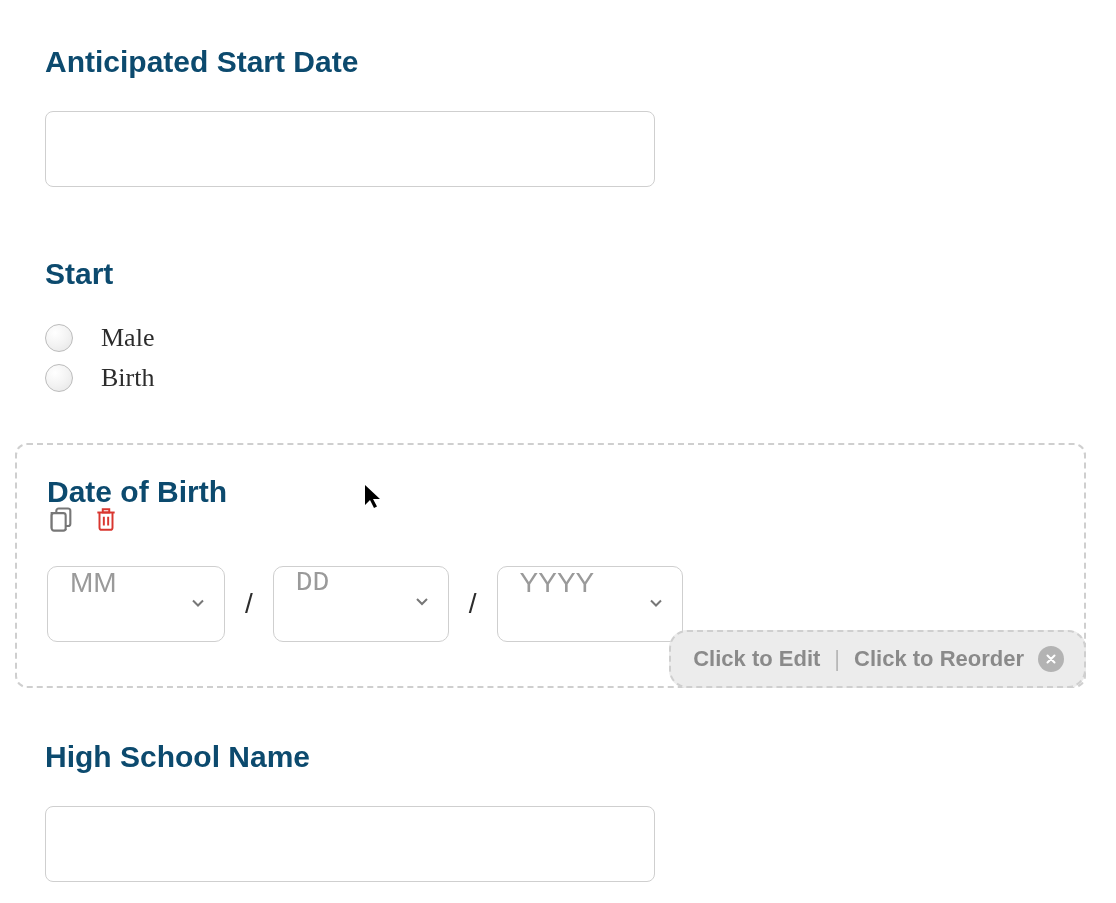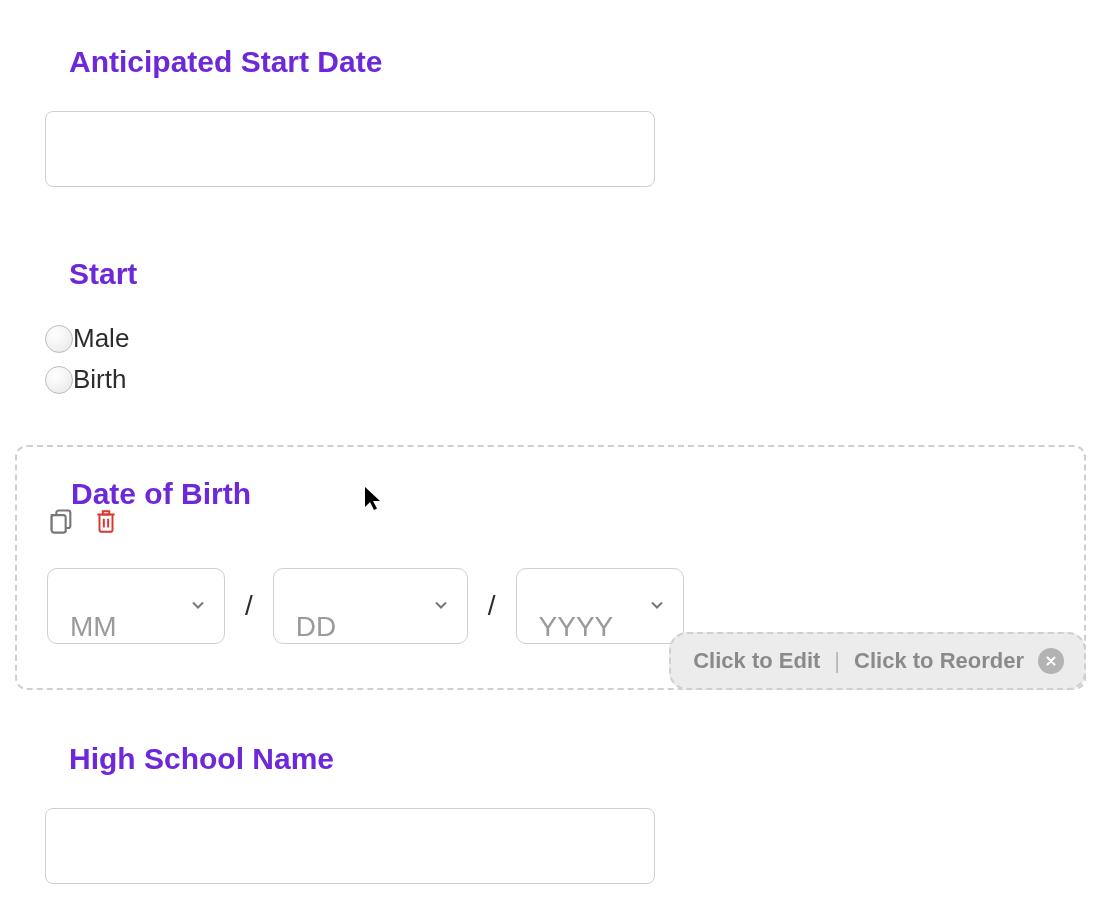--- a/index.html
+++ b/index.html
@@ -14,43 +14,44 @@
       height: 903px;
       padding: 45px 45px 0 45px;
       color: #2c2c2c;
     }
     .form-section {
       margin-bottom: 70px;
     }
     .section-title {
       font-size: 30px;
       font-weight: 700;
-      color: #6d28d9;
+      color: #0c4a6e;
       margin-bottom: 32px;
-      margin-left: 24px;
     }
     .text-input {
       width: 610px;
       height: 76px;
       border: 1px solid #cfcfcf;
       border-radius: 8px;
       font-size: 22px;
       padding: 0 16px;
       background: #fff;
     }
     .radio-group {
       display: flex;
       flex-direction: column;
       gap: 10px;
     }
     .radio-row {
       display: flex;
       align-items: center;
+      gap: 28px;
       font-size: 26px;
       color: #2c2c2c;
+      font-family: Liberation Serif, serif;
     }
     .radio-circle {
       width: 28px;
       height: 28px;
       border-radius: 50%;
       border: 1px solid #bcbcbc;
       background: radial-gradient(circle at 35% 30%, #ffffff 0%, #f3f3f3 50%, #e4e4e4 100%);
       flex-shrink: 0;
     }
     .dob-container {
@@ -88,31 +89,31 @@
       display: flex;
       align-items: center;
       gap: 18px;
     }
     .date-select {
       position: relative;
       border: 1px solid #cfcfcf;
       border-radius: 10px;
       height: 76px;
       display: flex;
-      align-items: flex-end;
+      align-items: flex-start;
       padding: 0 48px 0 22px;
       font-size: 28px;
       color: #9a9a9a;
       background: #fff;
       cursor: pointer;
       min-width: 160px;
     }
     .date-select.mm { width: 178px; }
-    .date-select.dd { width: 195px; }
-    .date-select.yyyy { width: 168px; }
+    .date-select.dd { width: 176px; font-family: Liberation Mono, monospace; }
+    .date-select.yyyy { width: 186px; }
     .chevron {
       position: absolute;
       right: 16px;
       top: 50%;
       transform: translateY(-50%);
     }
     .slash {
       font-size: 28px;
       color: #2c2c2c;
       padding: 0 2px;

